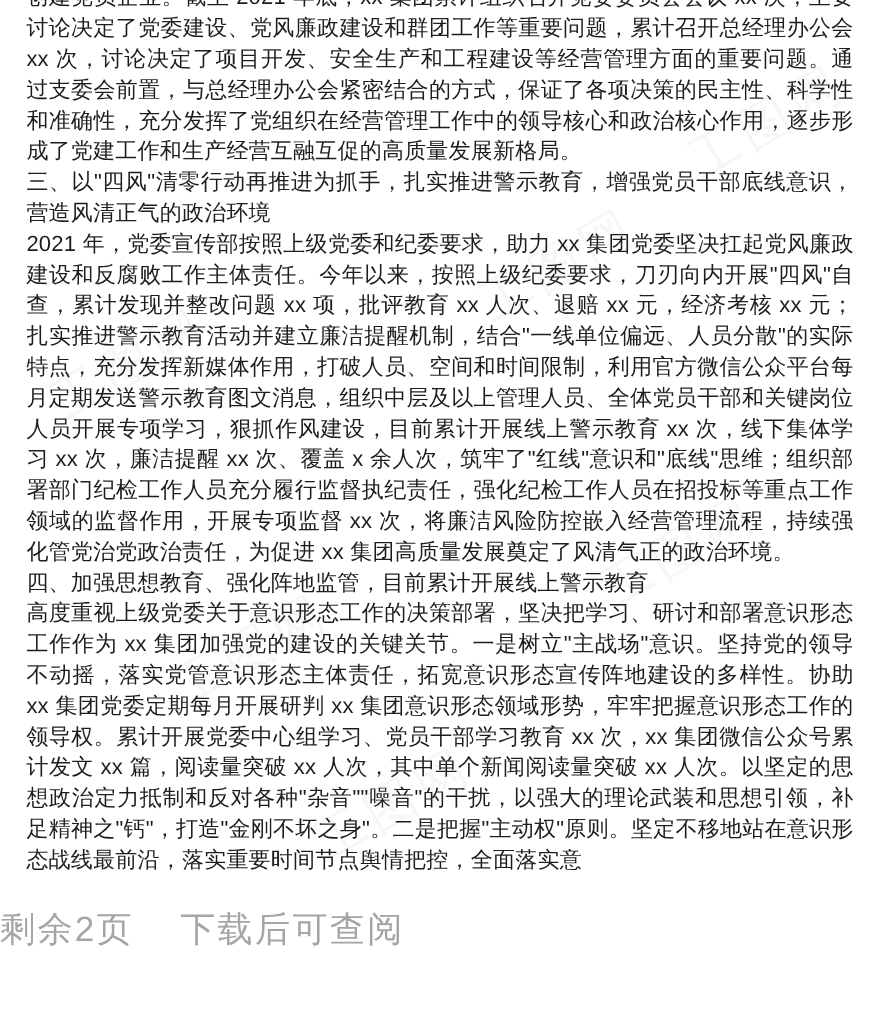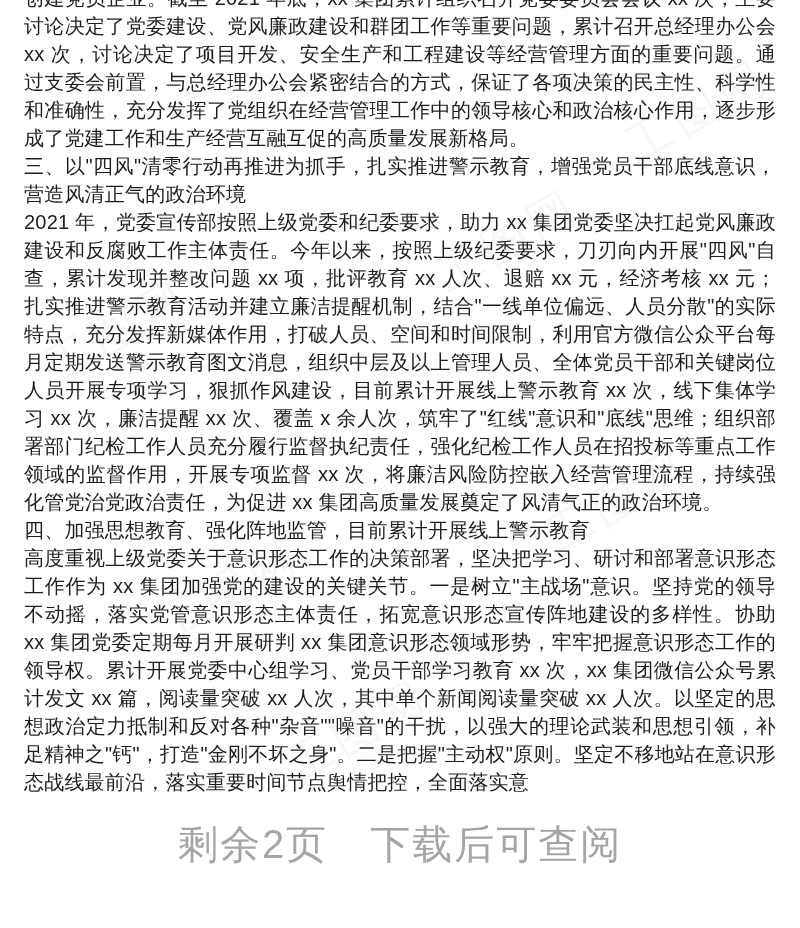--- a/index.html
+++ b/index.html
@@ -44,22 +44,22 @@
   .doc p {
     margin: 0;
     padding: 0;
   }
   .preview-footer {
     position: absolute;
     left: 0;
     right: 0;
     top: 822px;
     z-index: 1;
-    text-align: center;
-    font-size: 40px;
+    text-align: left;
+    font-size: 32px;
     line-height: 44px;
     color: #a5a5a5;
     letter-spacing: 2px;
   }
   .preview-footer .hint {
     margin-left: 42px;
   }
 </style>
 </head>
 <body>

